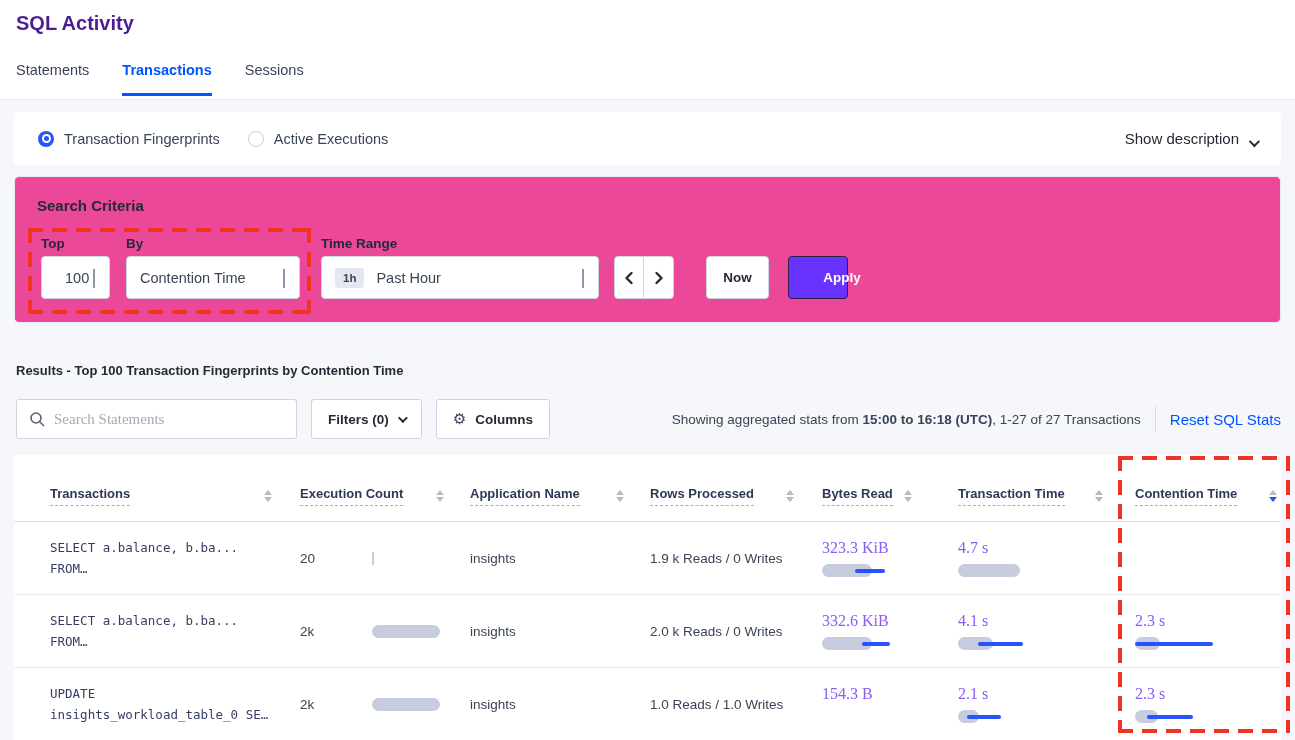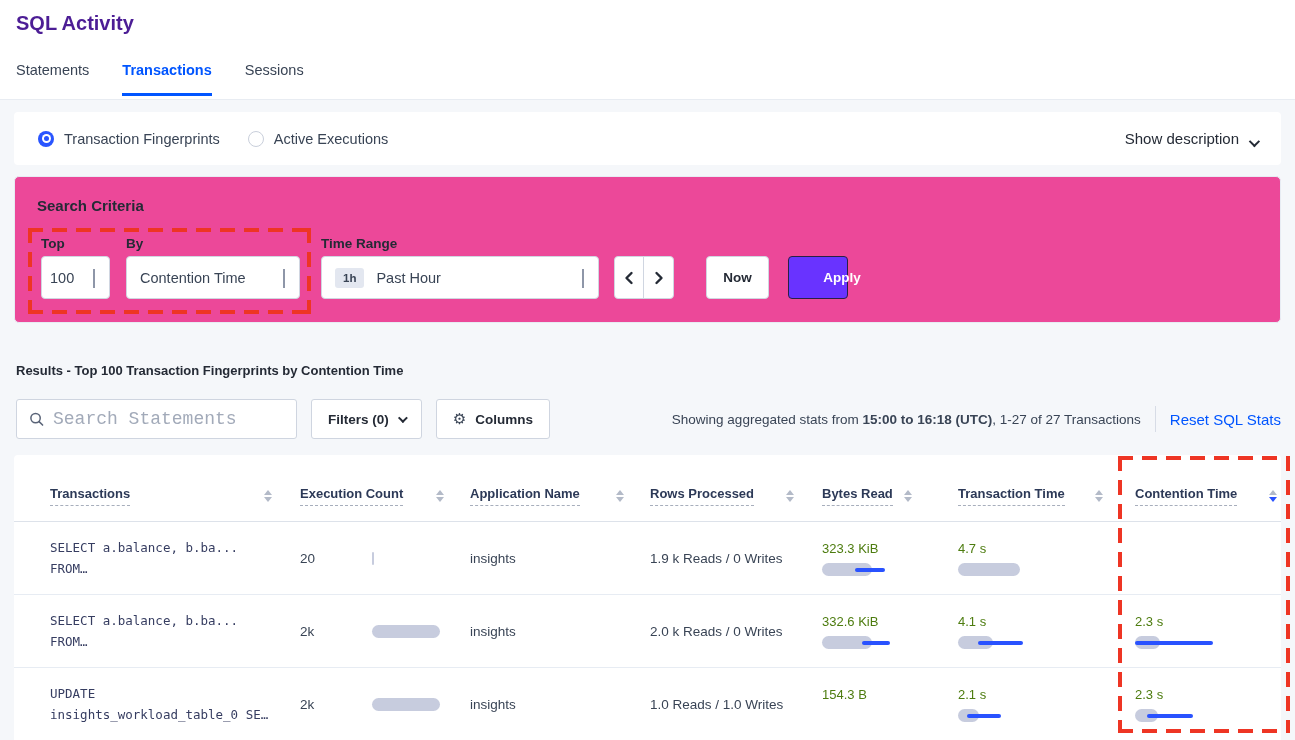--- a/index.html
+++ b/index.html
@@ -38,21 +38,21 @@
   .arrow-btns { position:absolute; left:599px; top:79px; width:60px; height:43px; border:1px solid #d0d6e1; border-radius:4px; background:#fff; display:flex; }
   .arrow-half { width:50%; display:flex; align-items:center; justify-content:center; cursor:pointer; }
   .arrow-half:first-child { border-right:1px solid #d0d6e1; }
   .btn-now { position:absolute; left:691px; top:79px; width:63px; height:43px; border:1px solid #d0d6e1; border-radius:4px; background:#fff; font-size:13.5px; font-weight:600; color:#242a35; display:flex; align-items:center; justify-content:center; cursor:pointer; }
   .btn-apply { position:absolute; left:773px; top:79px; width:60px; height:43px; border:1px solid #2a2145; border-radius:4px; background:#6933ff; font-size:13.5px; font-weight:700; color:#fff; display:flex; align-items:center; justify-content:center; cursor:pointer;padding-left:48px; }
 
   
   .results-heading { position:absolute; left:16px; top:363px; font-size:13px; font-weight:700; color:#242a35; }
   .toolbar { position:absolute; left:16px; top:398px; width:1265px; height:42px; display:flex; align-items:center; }
   .search-box { width:281px; height:40px; background:#fff; border:1px solid #cfd5e0; border-radius:3px; display:flex; align-items:center; padding:0 12px; }
-  .search-box input { border:none; outline:none; flex:1; margin-left:9px; font-size:18px; color:#0f766e; font-family:Liberation Mono, monospace; background:transparent; }
+  .search-box input { border:none; outline:none; flex:1; margin-left:9px; font-size:15px; color:#0f766e; font-family:Liberation Serif, serif; background:transparent; }
   .search-box input::placeholder { color:#a2aab9; }
   .tb-btn { height:40px; margin-left:14px; background:#fff; border:1px solid #cfd5e0; border-radius:3px; display:flex; align-items:center; padding:0 16px; font-size:13.5px; font-weight:700; color:#242a35; gap:9px; cursor:pointer; }
   .gear { font-size:15px; color:#394455; font-weight:400; }
   .stats { margin-left:auto; font-size:13.5px; color:#394455; white-space:nowrap; }
   .stats b { font-weight:700; }
   .v-div { width:1px; height:26px; background:#d7dce6; margin:0 14px; }
   .reset-link { font-size:15px; color:#0055ff; white-space:nowrap; cursor:pointer; }
 
   
   .table-card { position:absolute; left:14px; top:455px; width:1267px; height:285px; background:#fff; border-radius:4px 4px 0 0; }
@@ -69,21 +69,21 @@
   .trow { height:73px; border-bottom:1px solid #e7ecf3; align-items:center; cursor:pointer; }
   .sql-cell { font-family:"DejaVu Sans Mono", monospace; font-size:12.5px; color:#363d61; line-height:21px; }
   .cell-txt { font-size:13.5px; color:#394455; }
   .exec-cell { display:flex; align-items:center; }
   .exec-cell .num { width:44px; font-size:13.5px; color:#394455; }
   .bar-track { position:relative; width:80px; height:13px; }
   .exec-cell .bar-track { margin-left:28px; width:68px; }
   .bar-gray { position:absolute; top:0; height:13px; background:#c7ccde; border-radius:6.5px; }
   .bar-blue { position:absolute; top:5px; height:4px; background:#2952ff; border-radius:2px; }
   .barcell { display:flex; flex-direction:column; }
-  .barcell .val { font-size:13px; color:#4d7c0f; margin-bottom:7px; }
+  .barcell .val { font-size:16px; color:#8b5cf6; margin-bottom:7px;font-family:Liberation Serif, serif; }
 
   
   .dash-rect { position:absolute; z-index:6; pointer-events:none; }
   .dash-rect .eT,.dash-rect .eB { position:absolute; left:0; right:0; height:4px; background:repeating-linear-gradient(90deg,#ee3524 0 15px,transparent 15px 24px); }
   .dash-rect .eL,.dash-rect .eR { position:absolute; top:0; bottom:0; width:4px; background:repeating-linear-gradient(180deg,#ee3524 0 15px,transparent 15px 24px); }
   .dash-rect .eT{top:0}.dash-rect .eB{bottom:0}.dash-rect .eL{left:0}.dash-rect .eR{right:0}
 </style>
 </head>
 <body>
 
@@ -115,21 +115,21 @@
     <div class="show-desc">
       <span>Show description</span>
       <span class="chev"></span>
     </div>
   </div>
 
   <div class="criteria-card">
     <div class="criteria-heading">Search Criteria</div>
 
     <div class="fld-label" style="left:26px">Top</div>
-    <div class="ctl" style="left:26px;width:69px;padding-left:8px">
+    <div class="ctl" style="left:26px;width:69px;padding-left:23px">
       <span class="val">100</span>
       <span class="chev-wrap"><span class="chev small"></span></span>
     </div>
 
     <div class="fld-label" style="left:111px">By</div>
     <div class="ctl" style="left:111px;width:174px;padding-left:13px">
       <span class="val">Contention Time</span>
       <span class="chev-wrap"><span class="chev small"></span></span>
     </div>
 

